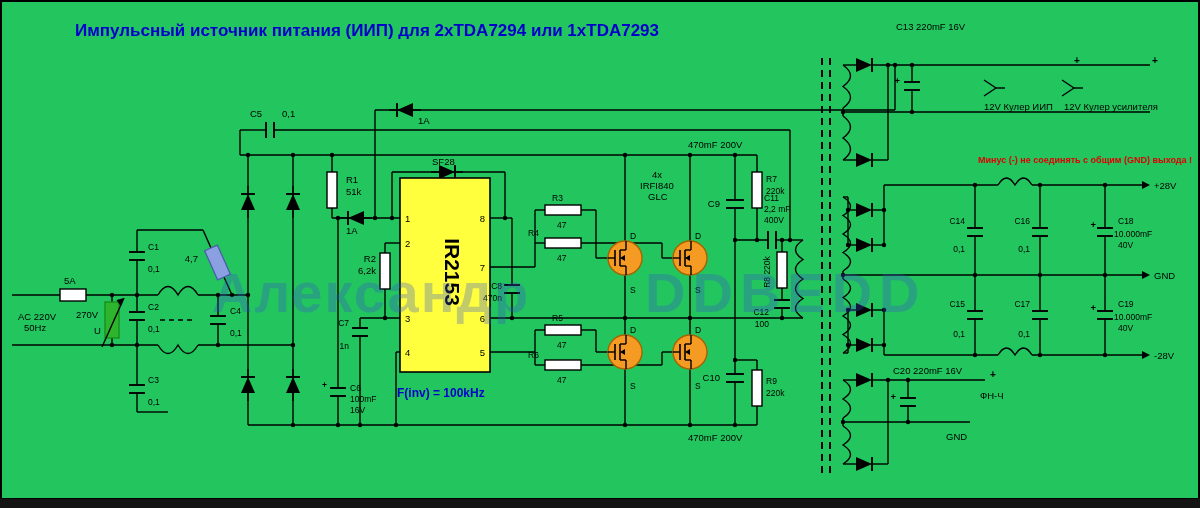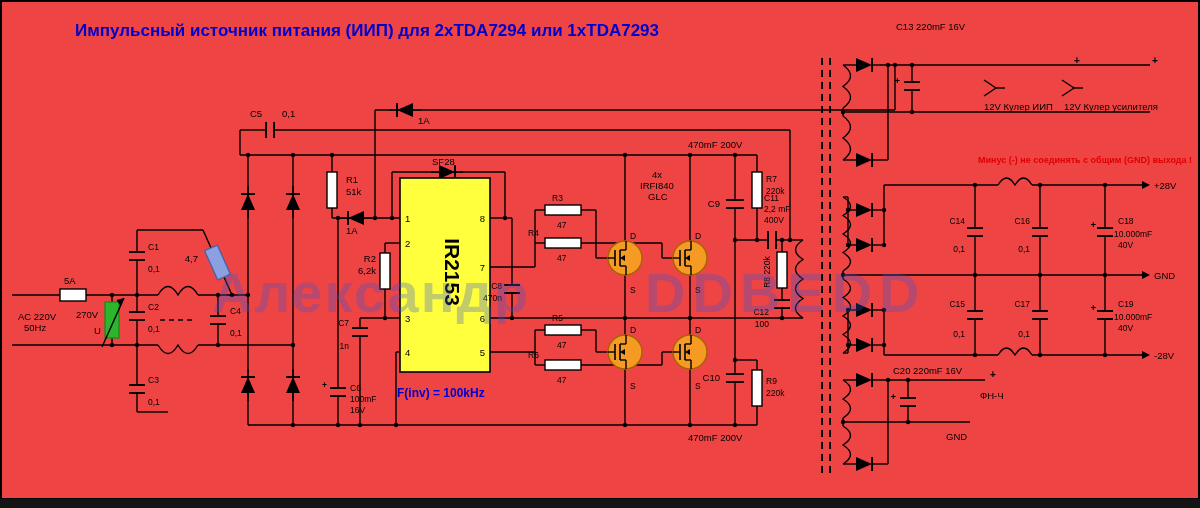--- a/index.html
+++ b/index.html
@@ -1,16 +1,16 @@
 <!DOCTYPE html>
 <html><head>
 <meta charset="utf-8">
 <style>
   html,body{margin:0;padding:0;background:#888;}
-  .wrap{width:1200px;height:508px;background:#ef4444;position:relative;overflow:hidden;
+  .wrap{width:1200px;height:508px;background:#22c55e;position:relative;overflow:hidden;
         font-family:"Liberation Sans",sans-serif;}
   svg{display:block;}
   .w{stroke:#000;stroke-width:1.4;fill:none;}
   .plate{stroke:#000;stroke-width:1.9;fill:none;}
   .res{fill:#fff;stroke:#000;stroke-width:1.4;}
   .dot{fill:#000;}
   text{fill:#000;font-family:"Liberation Sans",sans-serif;}
   .t8{font-size:8.5px;}
   .t9{font-size:9.5px;}
   .t10{font-size:10px;}

